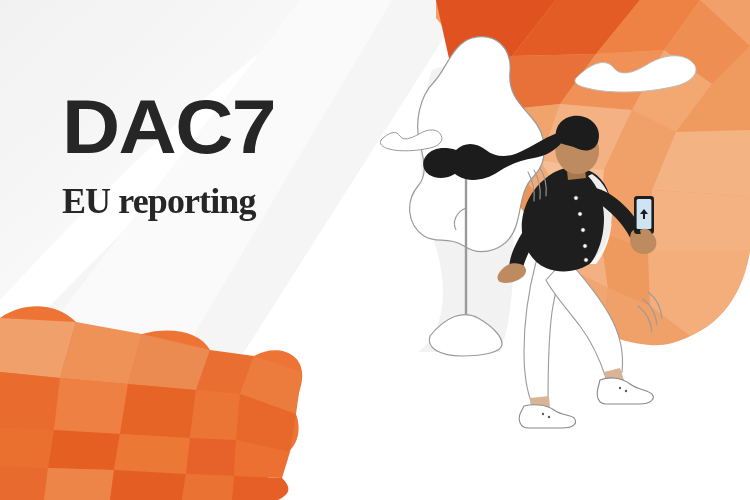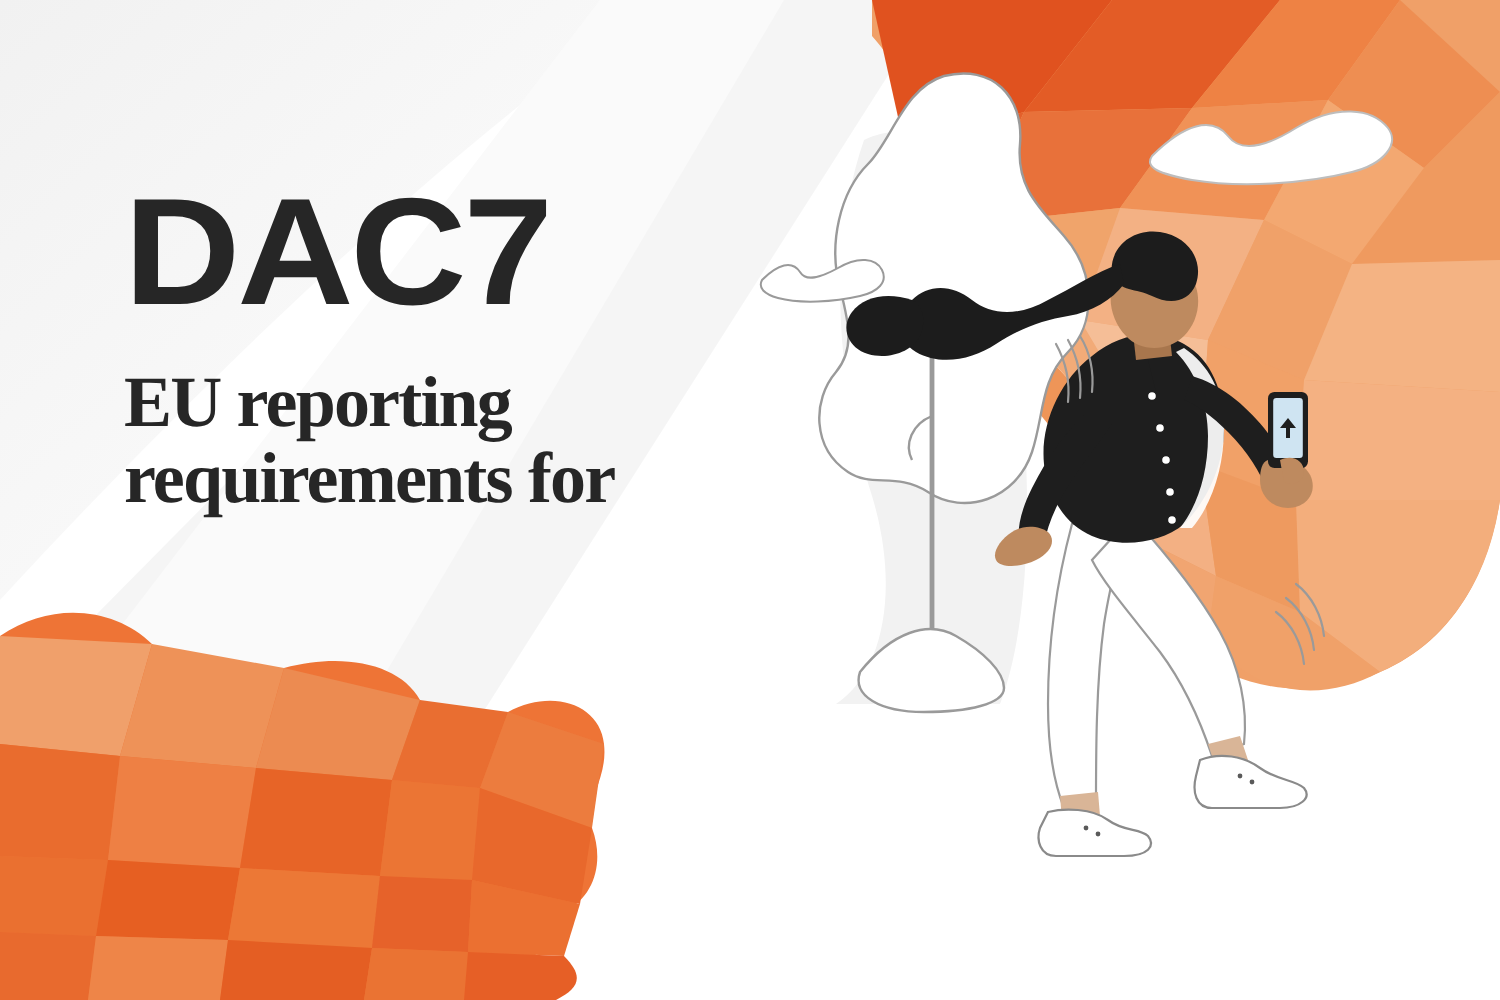--- a/index.html
+++ b/index.html
@@ -331,17 +331,16 @@
 
       </g>
 
     </g>
   </svg>
 
   <div id="text-block">
     <h1 id="headline">DAC7</h1>
     <div id="subhead">
       <span class="ln">EU reporting</span>
-      <span class="ln">requirements for</span>
     </div>
   </div>
 
 </div>
 
 </body></html>

